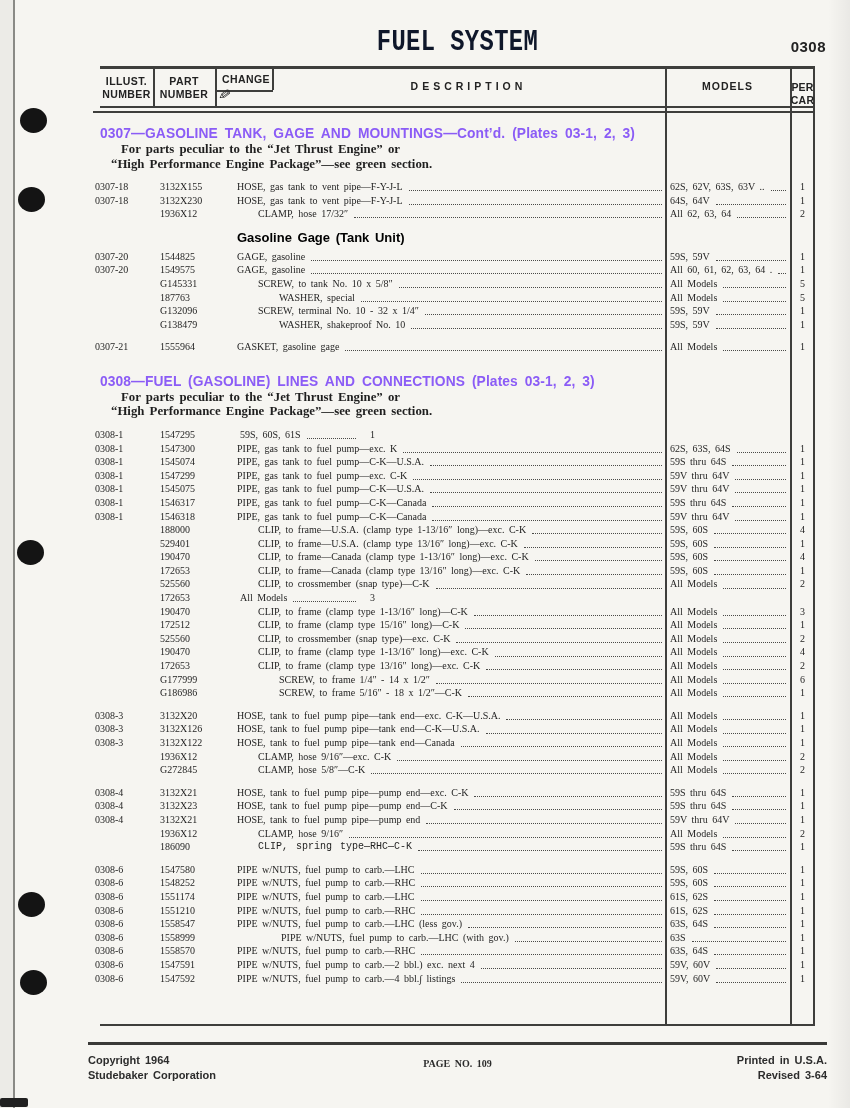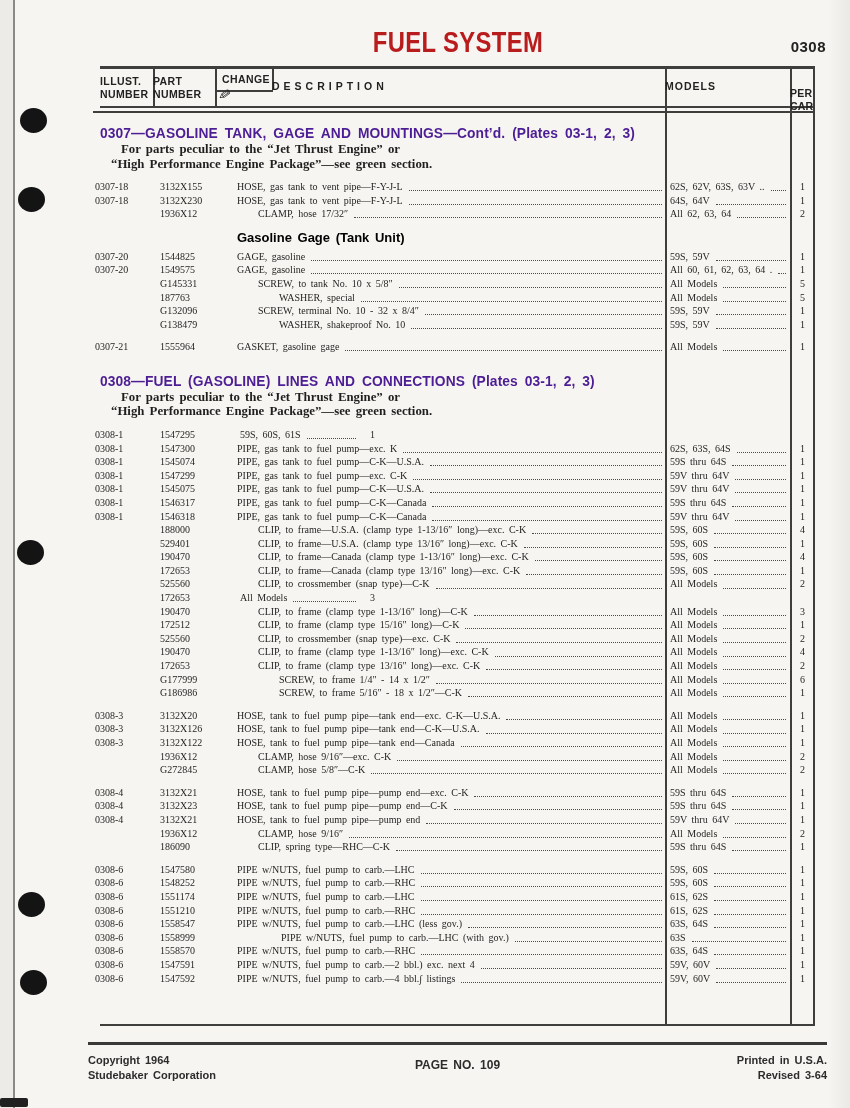--- a/index.html
+++ b/index.html
@@ -17,22 +17,22 @@
   .punch-hole { position:absolute; width:27px; height:25px; background:#141414; border-radius:50%; }
   .hole-1 { left:20px; top:108px; }
   .hole-2 { left:18px; top:187px; }
   .hole-3 { left:17px; top:540px; }
   .hole-4 { left:18px; top:892px; }
   .hole-5 { left:20px; top:970px; }
   .corner-mark { position:absolute; left:0; top:1098px; width:28px; height:9px; background:#202020; border-radius:2px; }
 
   
   .title { position:absolute; top:26px; left:100px; width:715px; text-align:center;
-           font-family:Liberation Sans, sans-serif; font-weight:bold;
-           font-size:29px; color:#b91c1c; }
+           font-family:Liberation Mono, monospace; font-weight:bold;
+           font-size:29px; color:#0f172a; }
   .title > span { display:inline-block; transform:scaleX(0.82); letter-spacing:0.5px; }
   .page-code { position:absolute; top:38px; right:24px;
                font-family:"Liberation Sans","DejaVu Sans",sans-serif; font-weight:bold;
                font-size:15px; letter-spacing:0.5px; color:#222; }
 
   
   .table { position:absolute; left:93px; top:66px; width:722px; height:962px; }
   .rule { position:absolute; background:#3e3e3c; }
   .hr-top    { left:7px;  top:0;    width:715px; height:3px; }
   .hr-head1  { left:7px;  top:40px; width:715px; height:1.6px; }
@@ -42,38 +42,38 @@
   .vr-part-change { left:122px; top:3px; width:1.6px; height:37px; }
   .vr-change-tab  { left:179px; top:3px; width:1.6px; height:21px; }
   .hr-change-tab  { left:122px; top:24px; width:58px; height:1.6px; }
   .vr-models { left:572px; top:3px; width:1.6px; height:955px; }
   .vr-per    { left:697px; top:3px; width:1.6px; height:955px; }
   .vr-right  { left:720px; top:3px; width:1.6px; height:955px; }
 
   .thead { position:absolute; left:7px; top:3px; width:715px; height:37px;
            font-family:"Liberation Sans","DejaVu Sans",sans-serif; font-weight:bold;
            font-size:10.5px; line-height:12.5px; letter-spacing:0.4px; color:#222; }
-  .hcell { position:absolute; text-align:left; }
+  .hcell { position:absolute; text-align:center; }
   .h-illust { left:0;     width:53px;  top:6px; }
   .h-part   { left:53px;  width:62px;  top:6px; }
   .h-change { left:115px; width:57px;  top:4px; text-align:left; padding-left:7px; }
   .h-desc   { left:172px; width:393px; top:11px; letter-spacing:4px; }
   .h-models { left:565px; width:125px; top:11px; letter-spacing:1px; }
-  .h-per    { left:690px; width:25px;  top:18px; letter-spacing:0.2px; }
+  .h-per    { left:690px; width:25px;  top:12px; letter-spacing:0.2px; }
   .pencil-icon { position:absolute; left:118px; top:20px; font-size:15px; color:#2a2a2a;
                  transform:scaleX(-1) rotate(-8deg); font-family:"DejaVu Sans",sans-serif; }
 
   
   .tbody { position:absolute; left:0; top:47px; width:722px; height:911px; overflow:hidden; }
   .section { margin-top:16px; }
   .section:first-child { margin-top:13px; }
   .section + .section { margin-top:20px; }
   .section-heading { font-family:"Liberation Sans","DejaVu Sans",sans-serif; font-weight:bold;
                      font-size:13.8px; line-height:16px; word-spacing:3px; letter-spacing:0.1px;
-                     color:#4c1d95; padding-left:7px; }
+                     color:#8b5cf6; padding-left:7px; }
   .section-notes { font-weight:bold; font-size:12.8px; line-height:14.5px; word-spacing:2px; }
   .note-0 { padding-left:28px; }
   .note-1 { padding-left:18px; }
   .group { margin-top:9px; }
   .subheading { font-family:"Liberation Sans","DejaVu Sans",sans-serif; font-weight:bold;
                 font-size:13px; line-height:15px; word-spacing:2px; padding-left:144px;
                 margin:2px 0 5px 0; color:#000000; }
   .row { display:flex; height:13.6px; font-size:10px; line-height:13.4px; word-spacing:2px; }
   .c-illust { width:65px; padding-left:2px; box-sizing:content-box; flex:none; white-space:nowrap; }
   .c-part   { width:75px; flex:none; white-space:nowrap; }
@@ -86,22 +86,22 @@
   .models-text { white-space:nowrap; }
   .c-models .leader { margin-right:4px; }
   .c-per { width:25px; flex:none; text-align:center; }
 
   
   .footer-rule { position:absolute; left:88px; top:1042px; width:739px; height:3px; background:#393937; }
   .footer-left { position:absolute; left:88px; top:1053px;
                  font-family:"Liberation Sans","DejaVu Sans",sans-serif; font-weight:bold;
                  font-size:11px; line-height:15px; color:#2c2c2c; word-spacing:2px; }
   .footer-center { position:absolute; left:100px; top:1058px; width:715px; text-align:center;
-                 font-family:Liberation Sans, sans-serif; font-weight:bold;
-                 font-size:12px; color:#2c2c2c; word-spacing:2px; }
+                 font-family:Liberation Serif, serif; font-weight:bold;
+                 font-size:10px; color:#2c2c2c; word-spacing:2px; }
   .footer-right { position:absolute; right:23px; top:1053px; text-align:right;
                  font-family:"Liberation Sans","DejaVu Sans",sans-serif; font-weight:bold;
                  font-size:11px; line-height:15px; color:#2c2c2c; word-spacing:2px; }
 </style>
 </head>
 <body>
 
 <div class="page">
 
   <div class="scan-left-strip"></div>
@@ -255,21 +255,21 @@
       <span class="models-text">All Models</span>
       <span class="leader"></span>
     </div>
     <div class="c-per">5</div>
   </div>
 
   <div class="row">
     <div class="c-illust"></div>
     <div class="c-part">G132096</div>
     <div class="c-desc">
-      <span class="desc-text" style="padding-left: 23px;">SCREW, terminal No. 10 - 32 x 8/4″</span>
+      <span class="desc-text" style="padding-left: 23px;">SCREW, terminal No. 10 - 32 x 1/4″</span>
       <span class="leader"></span>
     </div>
     <div class="c-models">
       <span class="models-text">59S, 59V</span>
       <span class="leader"></span>
     </div>
     <div class="c-per">1</div>
   </div>
 
   <div class="row">
@@ -709,21 +709,21 @@
       <span class="models-text">All Models</span>
       <span class="leader"></span>
     </div>
     <div class="c-per">2</div>
   </div>
 
   <div class="row">
     <div class="c-illust"></div>
     <div class="c-part">186090</div>
     <div class="c-desc">
-      <span class="desc-text" style="padding-left: 23px;">CLIP, spring type—RHC—C-K</span>
+      <span class="desc-text" style="padding-left: 23px; font-family: Liberation Mono, monospace;">CLIP, spring type—RHC—C-K</span>
       <span class="leader"></span>
     </div>
     <div class="c-models">
       <span class="models-text">59S thru 64S</span>
       <span class="leader"></span>
     </div>
     <div class="c-per">1</div>
   </div>
 </div>
             <div class="group">

